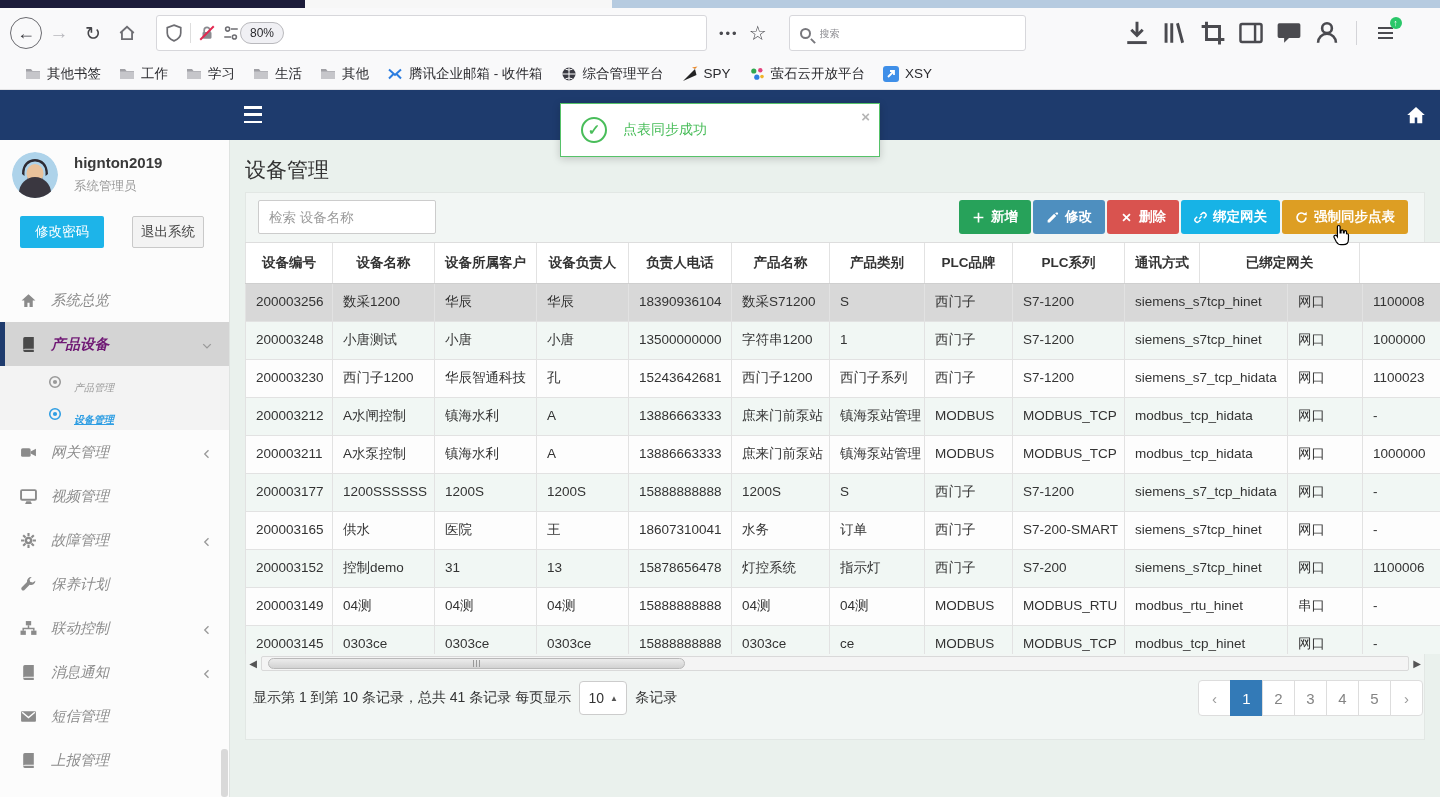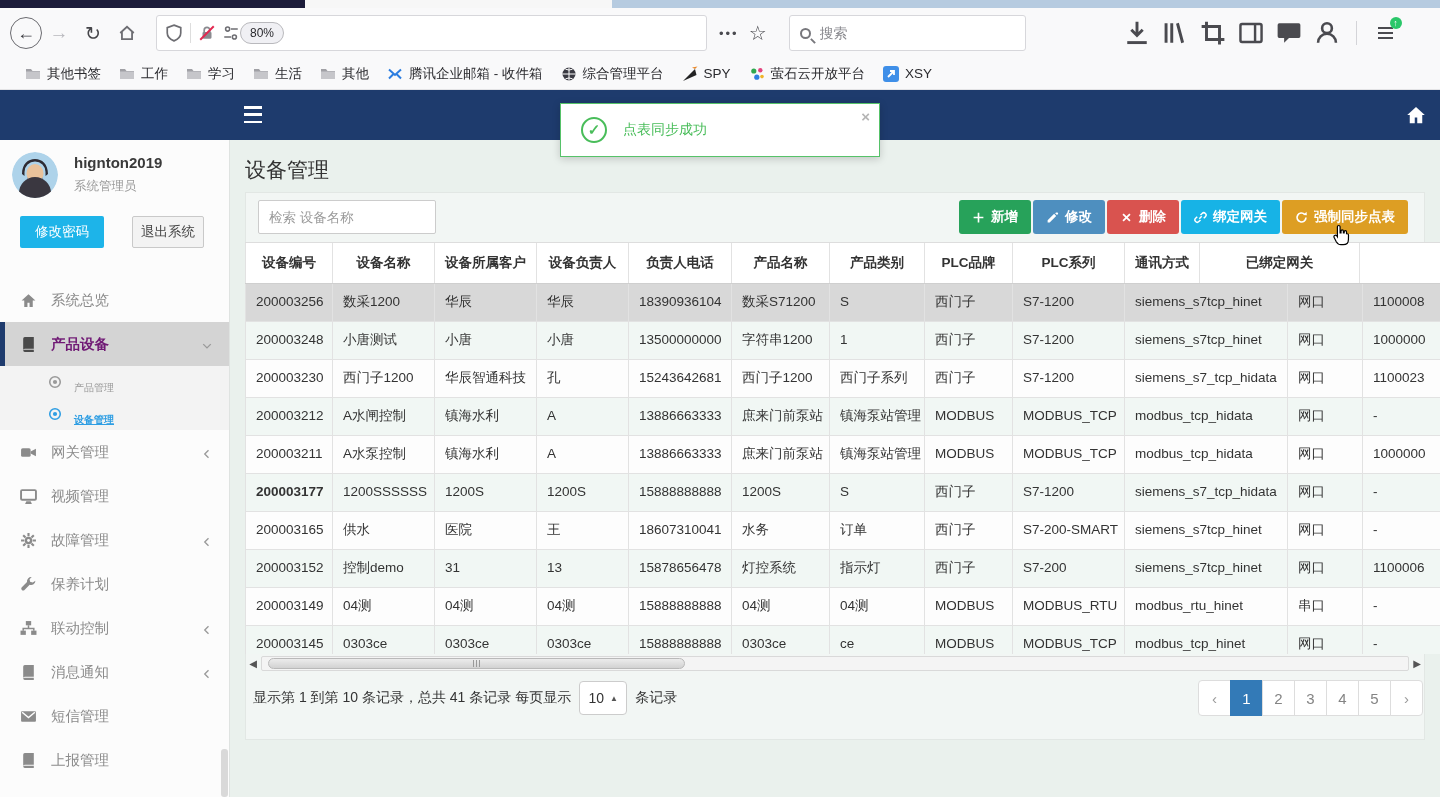--- a/index.html
+++ b/index.html
@@ -20,21 +20,21 @@
   .ico16 { width:18px; height:18px; display:inline-flex; color:#6d6d72; }
   .ico16 svg, .ico14 svg { width:100%; height:100%; }
   .url-text { flex:1; font-size:15px; color:#737373; margin-left:8px; white-space:nowrap; overflow:hidden; }
   .url-text .domain { color:#2a2a2e; }
   .zoom-pill { font-size:12px; color:#2a2a2e; background:#f0f0f4; border:1px solid #b9b9bd; border-radius:11px; padding:3px 9px; }
   .dots { color:#4a4a4f; font-size:13px; letter-spacing:2px; margin-left:12px; }
   .star { color:#4a4a4f; font-size:20px; margin-left:10px; }
   .searchbox { margin-left:22px; width:237px; height:36px; background:#fff; border:1px solid #d7d7db; border-radius:3px; display:flex; align-items:center; padding:0 10px; }
   .mag { width:11px; height:11px; border:2px solid #77777c; border-radius:50%; position:relative; }
   .mag::after { content:""; position:absolute; width:6px; height:2px; background:#77777c; transform:rotate(45deg); left:8px; top:10px; }
-  .searchbox input { border:none; outline:none; margin-left:9px; font-size:14px; color:#555; width:170px; background:transparent; font-family:inherit; }
+  .searchbox input { border:none; outline:none; margin-left:9px; font-size:10px; color:#555; width:170px; background:transparent; font-family:inherit; }
   .searchbox input::placeholder { color:#8a8a8f; }
   .right-icons { display:flex; align-items:center; margin-left:98px; gap:12px; }
   .ri { width:26px; height:26px; display:flex; align-items:center; justify-content:center; color:#4a4a4f; }
   .tb-divider { width:1px; height:24px; background:#d4d4d8; margin:0 4px; }
   .burger { position:relative; width:26px; height:26px; display:flex; flex-direction:column; justify-content:center; gap:3px; align-items:center; }
   .burger i { display:block; width:15px; height:2px; background:#4a4a4f; }
   .badge-up { position:absolute; top:-3px; right:-3px; width:12px; height:12px; border-radius:50%; background:#2ac769; color:#fff; font-size:9px; line-height:12px; text-align:center; }
 
   .bookmarks { position:absolute; top:58px; left:0; width:1440px; height:32px; background:#f9f9fa; border-bottom:1px solid #e3e3e5; display:flex; align-items:center; padding-left:16px; }
   .bm { display:flex; align-items:center; gap:6px; padding:0 9px; height:24px; }
@@ -52,21 +52,21 @@
   .avatar { position:absolute; left:12px; top:12px; width:46px; height:46px; border-radius:50%; overflow:hidden; }
   .u-name { position:absolute; left:74px; top:14px; font-size:15px; font-weight:bold; color:#3a3a3a; }
   .u-role { position:absolute; left:74px; top:38px; font-size:12.5px; color:#9a9a9a; }
   .u-btns { position:absolute; left:20px; top:76px; display:flex; gap:28px; }
   .btn-cyan { width:84px; height:32px; background:#1db4e9; color:#fff; font-size:13.5px; border:none; border-radius:2px; font-family:inherit; }
   .btn-gray { width:72px; height:32px; background:#f3f3f3; color:#444; font-size:13.5px; border:1px solid #c9c9c9; border-radius:2px; font-family:inherit; }
 
   .menu { position:absolute; top:138px; left:0; right:0; bottom:0; overflow:hidden; }
   .m-item { height:44px; display:flex; align-items:center; padding-left:20px; color:#8b8b8b; position:relative; }
   .m-item .mi { width:17px; height:17px; display:inline-flex; flex:none; }
-  .m-item .ml { font-size:14.5px; margin-left:14px; white-space:nowrap; }
+  .m-item .ml { font-size:14.5px; margin-left:14px; white-space:nowrap;font-style:italic; }
   .m-item .chev { position:absolute; right:16px; width:12px; height:12px; color:#9a9a9a; }
   .m-item.parent-active { background:#d4d4d4; border-left:5px solid #1e3b6d; padding-left:15px; color:#4a4a4a; }
   .m-item.parent-active .ml { color:#701a75; font-weight:bold; }
   .m-item.sub { height:32px; background:#f3f3f3; padding-left:48px; color:#9a9a9a; }
   .m-item.sub .mi { width:14px; height:14px; }
   .m-item.sub .ml { margin-left:12px; font-size:10px;margin-top:12px; }
   .m-item.sub.active { color:#2f9ee3; }
   .m-item.sub.active .ml { color:#2f9ee3; text-decoration:underline; font-weight:bold; }
   .side-thumb { position:absolute; right:1px; bottom:0; width:7px; height:48px; background:#d9d9d9; border-radius:3px; }
 
@@ -586,21 +586,21 @@
         <span class="tcell" style="width: 103px;">13886663333</span>
         <span class="tcell" style="width: 98px;">庶来门前泵站</span>
         <span class="tcell" style="width: 95px;">镇海泵站管理</span>
         <span class="tcell" style="width: 88px;">MODBUS</span>
         <span class="tcell" style="width: 112px;">MODBUS_TCP</span>
         <span class="tcell" style="width: 163px;">modbus_tcp_hidata</span>
         <span class="tcell" style="width: 75px;">网口</span>
         <span class="tcell" style="width: 160px;">1000000</span>
       </div>
       <div class="trow stripe">
-        <span class="tcell" style="width: 88px; font-weight: bold;">200003177</span>
+        <span class="tcell" style="width: 88px;">200003177</span>
         <span class="tcell" style="width: 102px;">1200SSSSSS</span>
         <span class="tcell" style="width: 102px;">1200S</span>
         <span class="tcell" style="width: 92px;">1200S</span>
         <span class="tcell" style="width: 103px;">15888888888</span>
         <span class="tcell" style="width: 98px;">1200S</span>
         <span class="tcell" style="width: 95px;">S</span>
         <span class="tcell" style="width: 88px;">西门子</span>
         <span class="tcell" style="width: 112px;">S7-1200</span>
         <span class="tcell" style="width: 163px;">siemens_s7_tcp_hidata</span>
         <span class="tcell" style="width: 75px;">网口</span>

